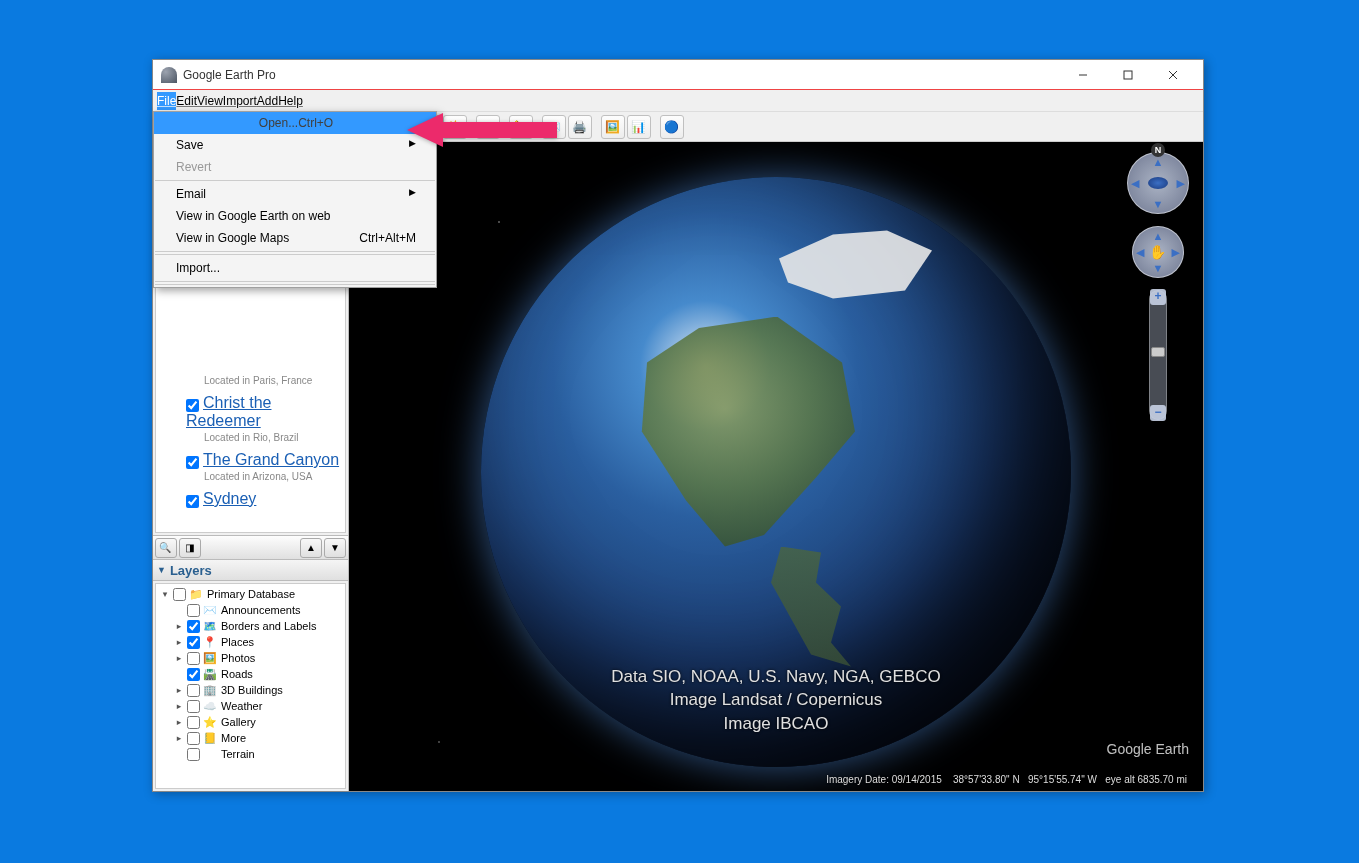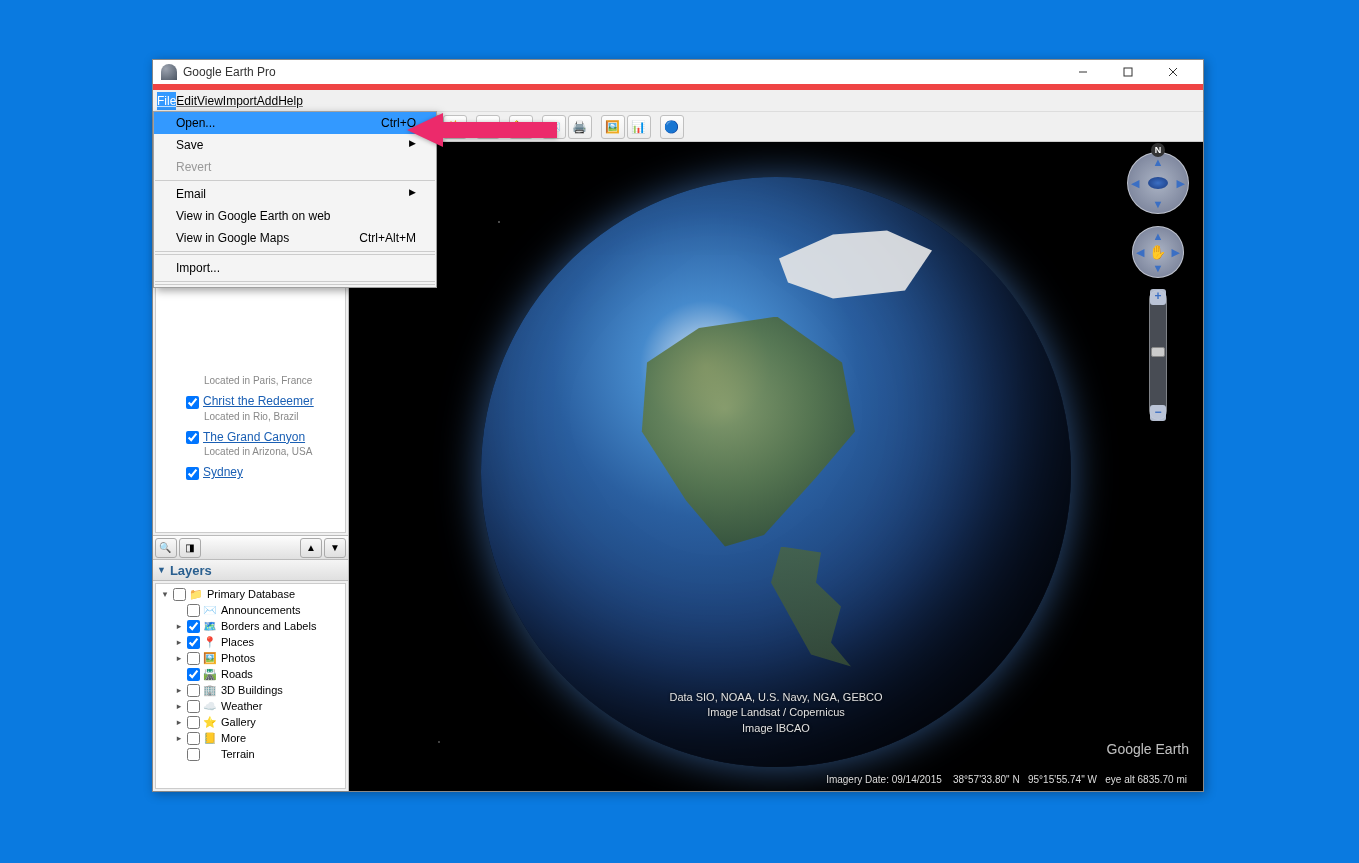--- a/index.html
+++ b/index.html
@@ -1,78 +1,78 @@
 <!DOCTYPE html>
 <html><head>
 <meta charset="utf-8">
 <style>
 * { margin:0; padding:0; box-sizing:border-box; font-family:"Segoe UI",Tahoma,sans-serif; }
 body { background:linear-gradient(135deg,#0a7ae0 0%,#0a7ae0 100%); width:1359px; height:863px; position:relative; overflow:hidden; }
 .window { position:absolute; left:152px; top:59px; width:1052px; height:733px; background:#f0f0f0; border:1px solid #888; box-shadow:2px 2px 10px rgba(0,0,0,.3); display:flex; flex-direction:column; }
-.titlebar { height:30px; background:#fff; display:flex; align-items:center; padding:0 8px; border-bottom:6px solid #ef4444; }
+.titlebar { height:30px; background:#fff; display:flex; align-items:center; padding:0 8px; border-bottom:1px solid #ef4444; }
 .titlebar .app-icon { width:16px; height:16px; margin-right:6px; background:radial-gradient(circle at 30% 30%,#9ca3af,#4b5563); border-radius:50% 50% 0 0; }
 .titlebar .title { font-size:12px; color:#333; flex:1; }
 .win-controls { display:flex; gap:0; height:100%; }
 .win-btn { width:45px; display:flex; align-items:center; justify-content:center; cursor:pointer; }
 .win-btn svg { width:10px; height:10px; }
 .menubar { height:22px; background:#f0f0f0; display:flex; align-items:center; padding-left:4px; font-size:12px; border-bottom:1px solid #ddd; }
 .menu-item { padding:2px 0; cursor:pointer; }
 .menu-item.active { background:#3399ff; color:#fff; }
 .menu-item span { text-decoration:underline; text-decoration-color:rgba(0,0,0,.5); }
 .menu-item.active span { text-decoration-color:rgba(255,255,255,.7); }
 .toolbar { height:30px; background:#f0f0f0; display:flex; align-items:center; padding:2px; gap:2px; border-bottom:1px solid #ccc; }
 .toolbar .gap { width:260px; }
 .tool-btn { width:24px; height:24px; border:1px solid #c0c0c0; background:linear-gradient(#fdfdfd,#ededed); border-radius:3px; display:flex; align-items:center; justify-content:center; font-size:12px; cursor:pointer; }
 .tool-sep { width:5px; }
 .main { flex:1; display:flex; overflow:hidden; }
 .sidebar { width:196px; background:#f0f0f0; border-right:1px solid #bbb; display:flex; flex-direction:column; font-size:11px; }
 .places-body { flex:1; background:#fff; margin:2px; border:1px solid #ccc; overflow:hidden; padding-top:230px; }
 .place-item { padding:2px 4px 2px 30px; }
 .place-item input { margin-right:4px; vertical-align:middle; }
-.place-item a { color:#1a5fb4; text-decoration:underline; font-size:12px; }
+.place-item a { color:#1a5fb4; text-decoration:underline; font-size:16px; }
 .place-desc { color:#888; font-size:10px; padding-left:48px; margin-bottom:6px; }
 .find-bar { height:24px; background:linear-gradient(#fdfdfd,#e0e0e0); border-top:1px solid #bbb; display:flex; align-items:center; padding:2px; gap:2px; }
 .find-bar .fb-btn { width:22px; height:20px; border:1px solid #aaa; border-radius:3px; background:linear-gradient(#f8f8f8,#e0e0e0); display:flex; align-items:center; justify-content:center; font-size:10px; cursor:pointer; }
 .find-bar .slider-track { flex:0 0 30px; }
 .layers-head { height:22px; background:linear-gradient(#f5f5f5,#e0e0e0); border-top:1px solid #bbb; border-bottom:1px solid #bbb; display:flex; align-items:center; padding-left:4px; font-size:13px; color:#2a5f8f; font-weight:bold; cursor:pointer; }
 .layers-head::before { content:"▼"; font-size:9px; margin-right:4px; color:#2a5f8f; }
 .layers-body { flex:0 0 auto; background:#fff; margin:2px; border:1px solid #ccc; overflow:auto; padding:2px; height:206px; }
 .layer-item { display:flex; align-items:center; padding:1px 2px; font-size:11px; white-space:nowrap; }
 .layer-item .exp { width:10px; text-align:center; font-size:9px; color:#555; }
 .layer-item input { margin:0 3px; }
 .layer-item .licon { width:14px; height:14px; margin-right:4px; display:inline-flex; align-items:center; justify-content:center; font-size:11px; }
 .viewer { flex:1; position:relative; background:#000; overflow:hidden; }
 .stars { position:absolute; inset:0; background:#000; }
 .stars::before { content:""; position:absolute; inset:0; background-image:radial-gradient(1px 1px at 20px 30px,#fff,transparent),radial-gradient(1px 1px at 70px 120px,#ccc,transparent),radial-gradient(1px 1px at 150px 80px,#fff,transparent),radial-gradient(1px 1px at 300px 400px,#ddd,transparent),radial-gradient(1px 1px at 650px 150px,#fff,transparent),radial-gradient(1px 1px at 500px 500px,#ccc,transparent),radial-gradient(1px 1px at 780px 600px,#fff,transparent),radial-gradient(1px 1px at 90px 600px,#ddd,transparent),radial-gradient(1px 1px at 400px 50px,#fff,transparent),radial-gradient(1px 1px at 700px 350px,#ccc,transparent); }
 .globe { position:absolute; left:50%; top:50%; width:590px; height:590px; margin-left:-295px; margin-top:-290px; border-radius:50%; background:radial-gradient(circle at 38% 32%,#e8f0f8 0%,#468acc 12%,#2a5fa0 28%,#1a3a6f 55%,#0a1530 80%); box-shadow:inset -60px -60px 120px rgba(0,0,0,.8),0 0 40px rgba(80,140,220,.6); overflow:hidden; }
 .land { position:absolute; }
 .land.na { left:140px; top:140px; width:260px; height:230px; background:radial-gradient(ellipse at 40% 40%,#8a9a5a 0%,#5a7540 40%,#3a5530 70%); clip-path:polygon(30% 5%,60% 0%,85% 20%,90% 50%,75% 70%,55% 95%,40% 100%,25% 80%,8% 50%,10% 20%); opacity:.85; }
 .land.snow { left:280px; top:50px; width:180px; height:80px; background:#e8e8e8; clip-path:polygon(10% 40%,40% 10%,70% 5%,95% 30%,80% 80%,40% 90%,15% 70%); opacity:.9; }
 .land.ca { left:280px; top:370px; width:100px; height:120px; background:linear-gradient(#4a6540,#3a5035); clip-path:polygon(20% 0%,60% 5%,55% 30%,80% 50%,70% 80%,90% 100%,50% 90%,30% 60%,10% 30%); opacity:.8; }
-.attribution { position:absolute; bottom:55px; left:50%; transform:translateX(-50%); text-align:center; color:#e0e0e0; font-size:11px; line-height:1.4; text-shadow:0 0 3px #000; }
+.attribution { position:absolute; bottom:55px; left:50%; transform:translateX(-50%); text-align:center; color:#e0e0e0; font-size:17px; line-height:1.4; text-shadow:0 0 3px #000; }
 .watermark { position:absolute; right:14px; bottom:34px; color:#e0e0e0; font-size:14px; opacity:.85; }
 .statusbar { position:absolute; bottom:6px; left:0; right:0; color:#ddd; font-size:10px; text-align:right; padding-right:16px; text-shadow:0 0 2px #000; }
 .nav-controls { position:absolute; right:10px; top:10px; width:70px; display:flex; flex-direction:column; align-items:center; gap:12px; }
 .nav-compass, .nav-pan { width:62px; height:62px; border-radius:50%; background:radial-gradient(circle,rgba(200,210,230,.85),rgba(130,140,170,.85)); border:1px solid rgba(255,255,255,.5); position:relative; box-shadow:0 1px 4px rgba(0,0,0,.5); }
 .nav-pan { width:52px; height:52px; }
 .nav-n { position:absolute; top:-10px; left:50%; transform:translateX(-50%); color:#fff; font-size:9px; background:#333; border-radius:50%; width:14px; height:14px; text-align:center; line-height:14px; font-weight:bold; }
 .nav-arrow { position:absolute; color:#3b6fc4; font-size:11px; }
 .nav-arrow.up { top:3px; left:50%; transform:translateX(-50%); }
 .nav-arrow.down { bottom:3px; left:50%; transform:translateX(-50%); }
 .nav-arrow.left { left:3px; top:50%; transform:translateY(-50%); }
 .nav-arrow.right { right:3px; top:50%; transform:translateY(-50%); }
 .nav-eye { position:absolute; top:50%; left:50%; transform:translate(-50%,-50%); width:20px; height:12px; background:radial-gradient(ellipse,#3b6fc4,#1a3a7f); border-radius:50%; }
 .nav-hand { position:absolute; top:50%; left:50%; transform:translate(-50%,-50%); font-size:14px; }
 .zoom-slider { width:18px; height:130px; background:rgba(180,190,210,.4); border:1px solid rgba(255,255,255,.3); border-radius:9px; position:relative; }
 .zoom-plus,.zoom-minus { position:absolute; left:50%; transform:translateX(-50%); width:16px; height:16px; background:rgba(200,210,230,.9); border-radius:3px; text-align:center; line-height:14px; font-size:12px; color:#3b6fc4; font-weight:bold; cursor:pointer; }
 .zoom-plus { top:-2px; } .zoom-minus { bottom:-2px; }
 .zoom-thumb { position:absolute; left:50%; transform:translateX(-50%); top:56px; width:14px; height:10px; background:#ccc; border:1px solid #888; border-radius:2px; }
 .dropdown { position:absolute; left:153px; top:111px; width:284px; background:#f4f4f4; border:1px solid #a0a0a0; box-shadow:3px 3px 8px rgba(0,0,0,.35); z-index:100; font-size:12px; }
 .dd-item { display:flex; justify-content:space-between; padding:4px 20px 4px 22px; cursor:pointer; }
-.dd-item.highlight { background:#3399ff; color:#000000; }
+.dd-item.highlight { background:#3399ff; color:#404040;justify-content:center; }
 .dd-item.disabled { color:#999; }
 .dd-item .arrow { font-size:9px; }
 .dd-sep { height:1px; background:#ccc; margin:2px 1px; }
 .pointer-arrow { position:absolute; left:407px; top:113px; z-index:200; }
 .pointer-arrow svg { filter:drop-shadow(0 1px 2px rgba(0,0,0,.3)); }
 </style>
 </head>
 <body>
 
 <div class="window">

